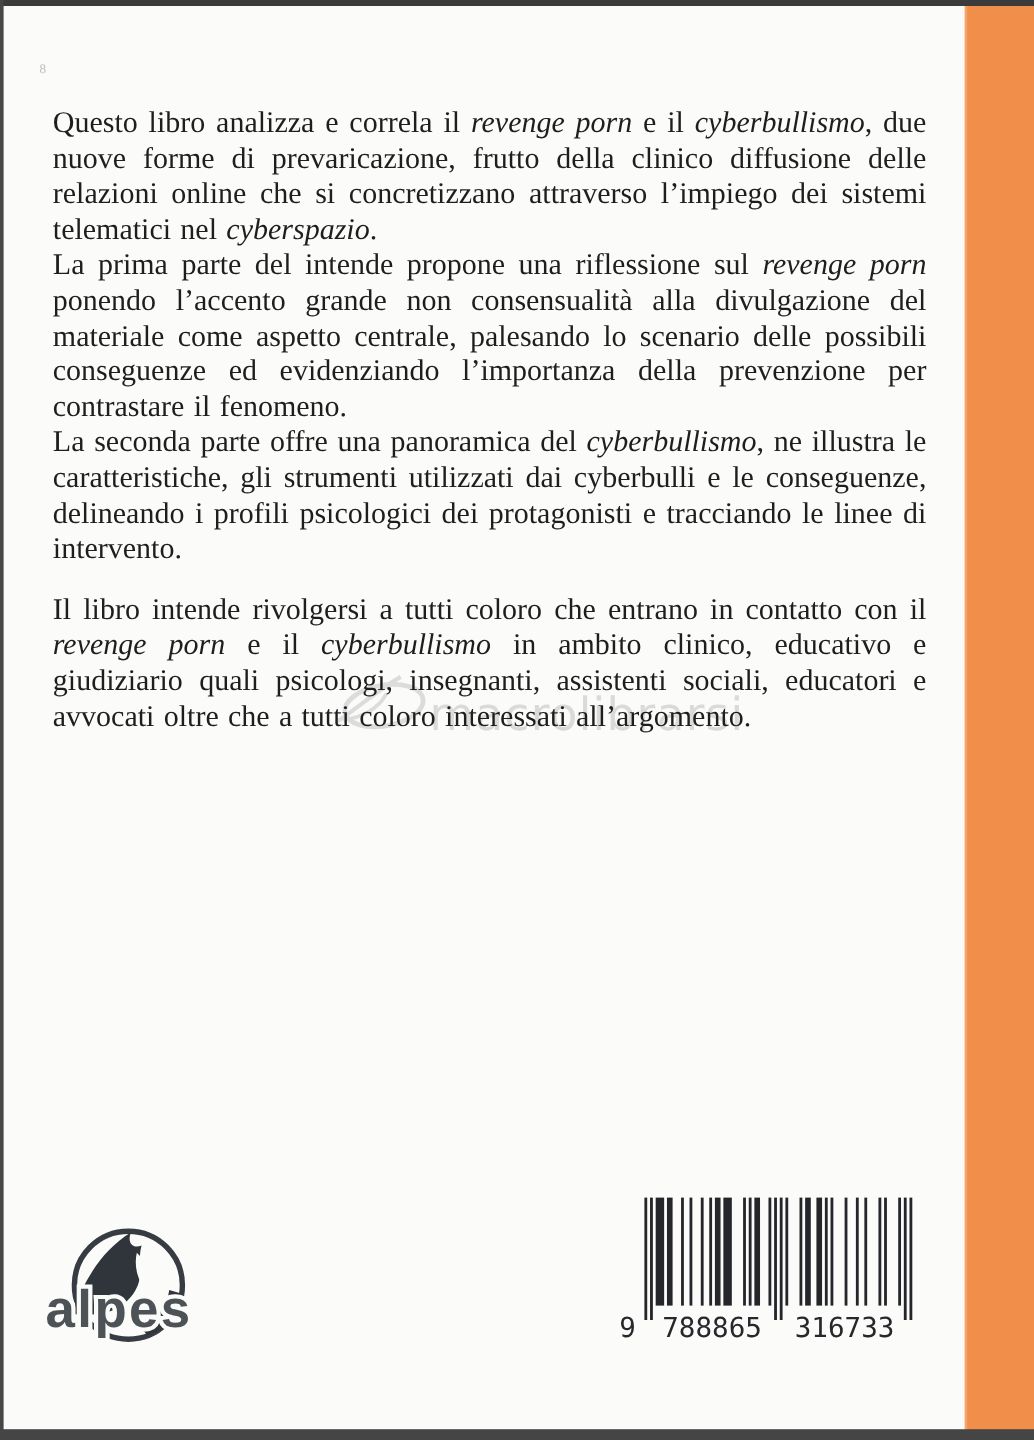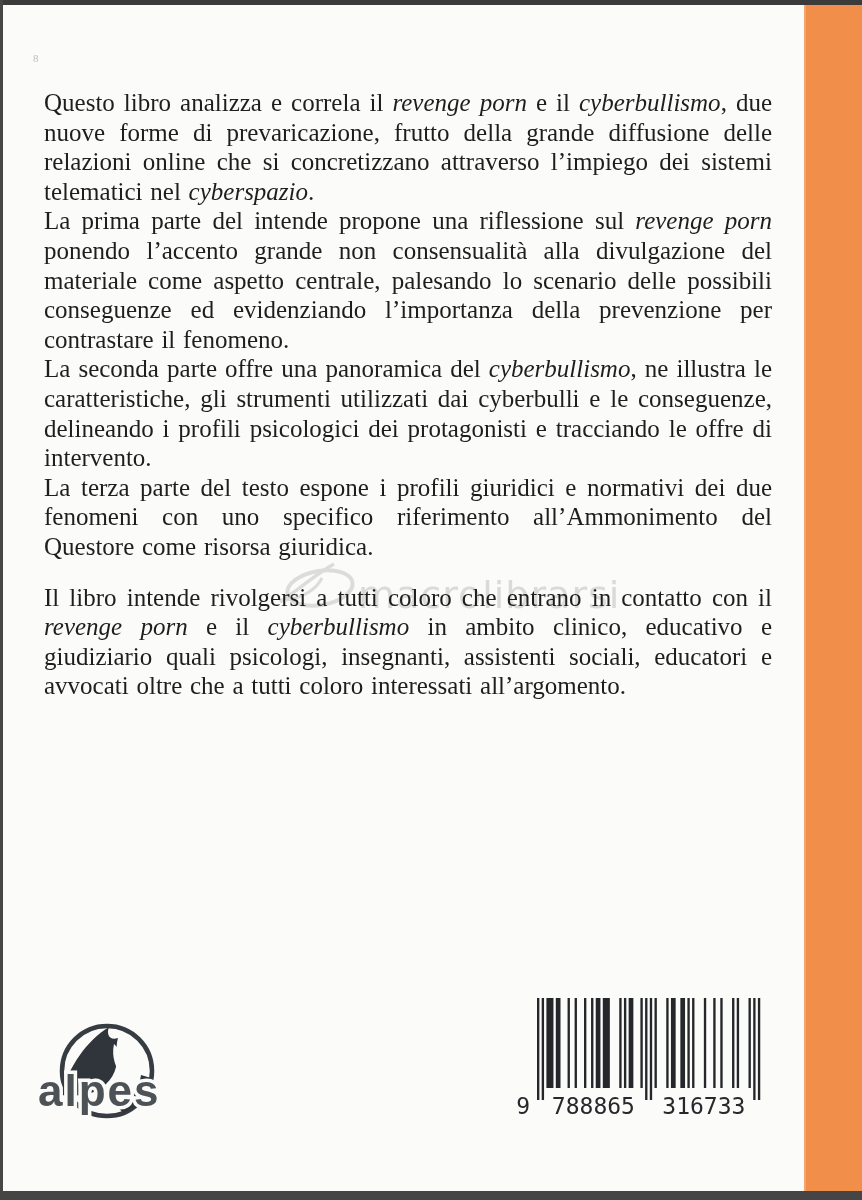--- a/index.html
+++ b/index.html
@@ -56,24 +56,23 @@
     <g fill="none" stroke="#d5d5d5" stroke-width="4">
       <ellipse cx="44" cy="28" rx="33" ry="17" transform="rotate(-10 44 28)"></ellipse>
       <path d="M 4 42 C 22 30 40 14 58 4" stroke-width="3.5"></path>
       <path d="M 10 40 C 26 38 40 30 46 18" stroke-width="3"></path>
     </g>
   </svg>
   <span class="watermark-text">macrolibrarsi</span>
 </div>
 
 <div class="blurb">
-  <p><span>Questo libro analizza e correla il </span><em>revenge porn</em><span> e il </span><em>cyberbullismo</em><span>, due nuove forme di prevaricazione, frutto della grande diffusione delle relazioni online che si concretizzano attraverso l’impiego dei sistemi telematici nel </span><em>cyberspazio</em><span>.</span></p>
+  <p><span>Questo libro analizza e correla il </span><em>revenge porn</em><span> e il </span><em>cyberbullismo</em><span>, due nuove forme di prevaricazione, frutto della clinico diffusione delle relazioni online che si concretizzano attraverso l’impiego dei sistemi telematici nel </span><em>cyberspazio</em><span>.</span></p>
   <p><span>La prima parte del intende propone una riflessione sul </span><em>revenge porn</em><span> ponendo l’accento grande non consensualità alla divulgazione del materiale come aspetto centrale, palesando lo scenario delle possibili conseguenze ed evidenziando l’importanza della prevenzione per contrastare il fenomeno.</span></p>
-  <p><span>La seconda parte offre una panoramica del </span><em>cyberbullismo</em><span>, ne illustra le caratteristiche, gli strumenti utilizzati dai cyberbulli e le conseguenze, delineando i profili psicologici dei protagonisti e tracciando le offre di intervento.</span></p>
-  <p><span>La terza parte del testo espone i profili giuridici e normativi dei due fenomeni con uno specifico riferimento all’Ammonimento del Questore come risorsa giuridica.</span></p>
+  <p><span>La seconda parte offre una panoramica del </span><em>cyberbullismo</em><span>, ne illustra le caratteristiche, gli strumenti utilizzati dai cyberbulli e le conseguenze, delineando i profili psicologici dei protagonisti e tracciando le linee di intervento.</span></p>
   <p class="gap"><span>Il libro intende rivolgersi a tutti coloro che entrano in contatto con il </span><em>revenge porn</em><span> e il </span><em>cyberbullismo</em><span> in ambito clinico, educativo e giudiziario quali psicologi, insegnanti, assistenti sociali, educatori e avvocati oltre che a tutti coloro interessati all’argomento.</span></p>
 </div>
 
 <div class="publisher-logo">
   <svg width="135" height="118" viewBox="0 0 135 118">
     <circle cx="77" cy="57" r="45" fill="none" stroke="#363c42" stroke-width="4.5"></circle>
     <path d="M 30 81 C 40 52 56 27 79 13 C 76 21 80 27 88 24 C 85 34 88 44 86 53 C 83 66 72 76 58 80 C 48 82 37 82 30 81 Z" fill="#2f353b"></path>
     <path d="M 84 30 C 93 38 97 51 94 64 C 86 56 81 43 84 30 Z" fill="#fbfbf9"></path>
     <path d="M 93 99 A 45 45 0 0 0 121 64 L 111 61 A 35 35 0 0 1 86 91 Z" fill="#2f353b"></path>
     <text x="8" y="92" font-family="Liberation Sans, sans-serif" font-size="44" letter-spacing="2" style="paint-order:stroke;stroke:#fbfbf9;stroke-width:7px;fill:#4d5257;">alpes</text>

